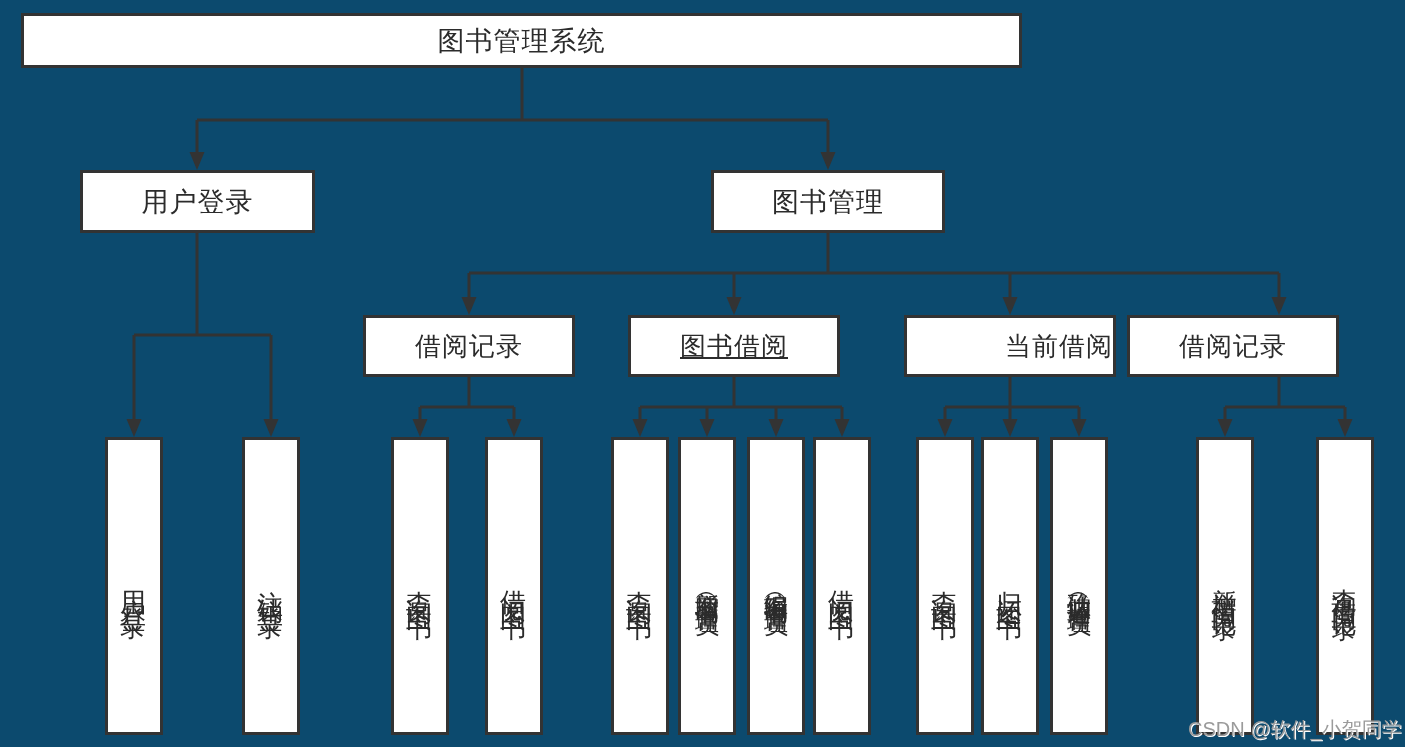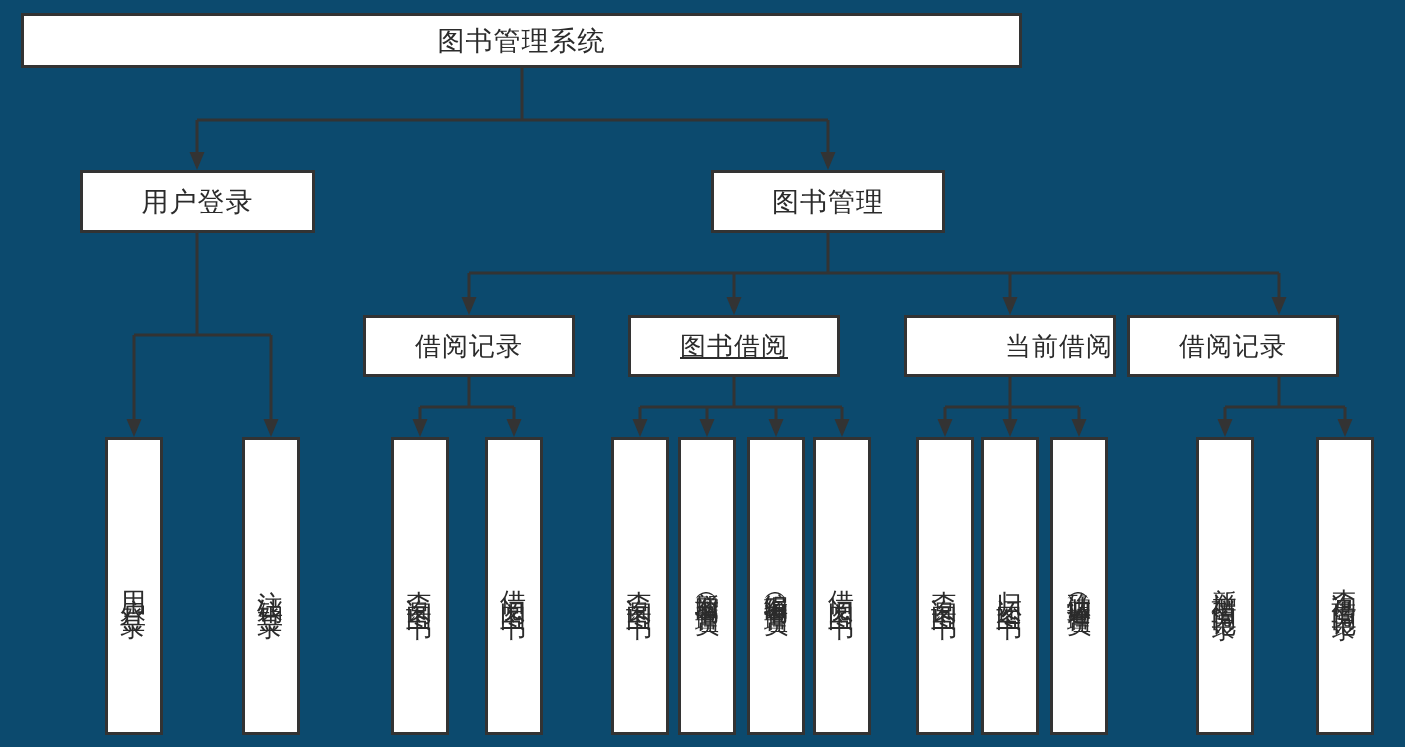--- a/index.html
+++ b/index.html
@@ -189,14 +189,15 @@
     <span>确认归还（管理员）</span>
   </div>
 
   <div class="node vnode med vE1">
     <span>新增借阅记录</span>
   </div>
   <div class="node vnode med vE2">
     <span>查询借阅记录</span>
   </div>
 
+  <div class="watermark">CSDN @软件_小贺同学</div>
 
 </div>
 
 </body></html>

